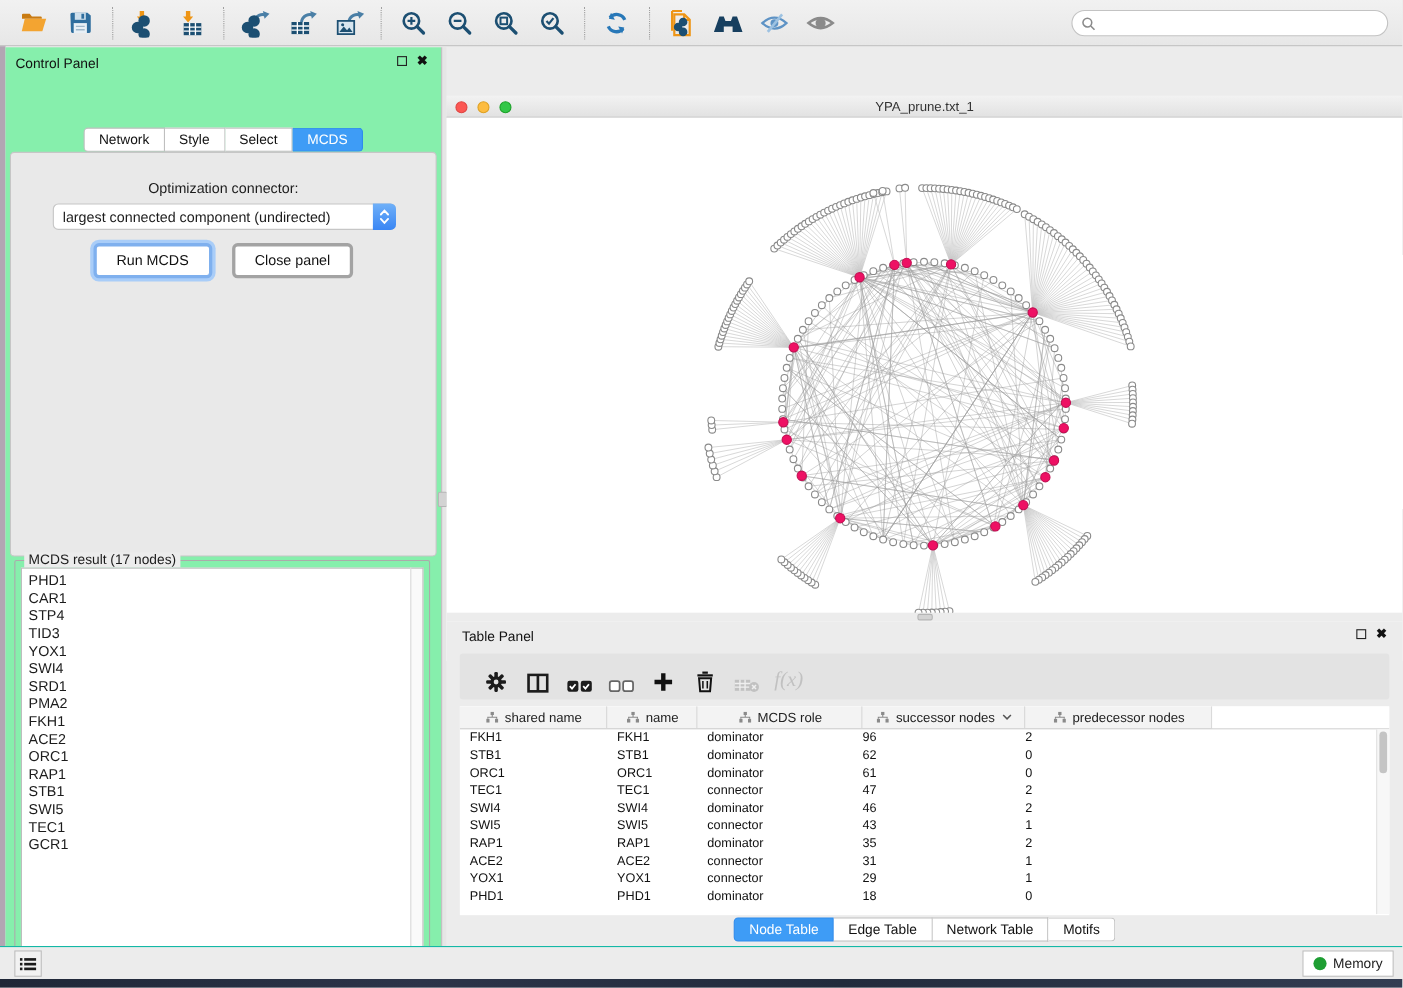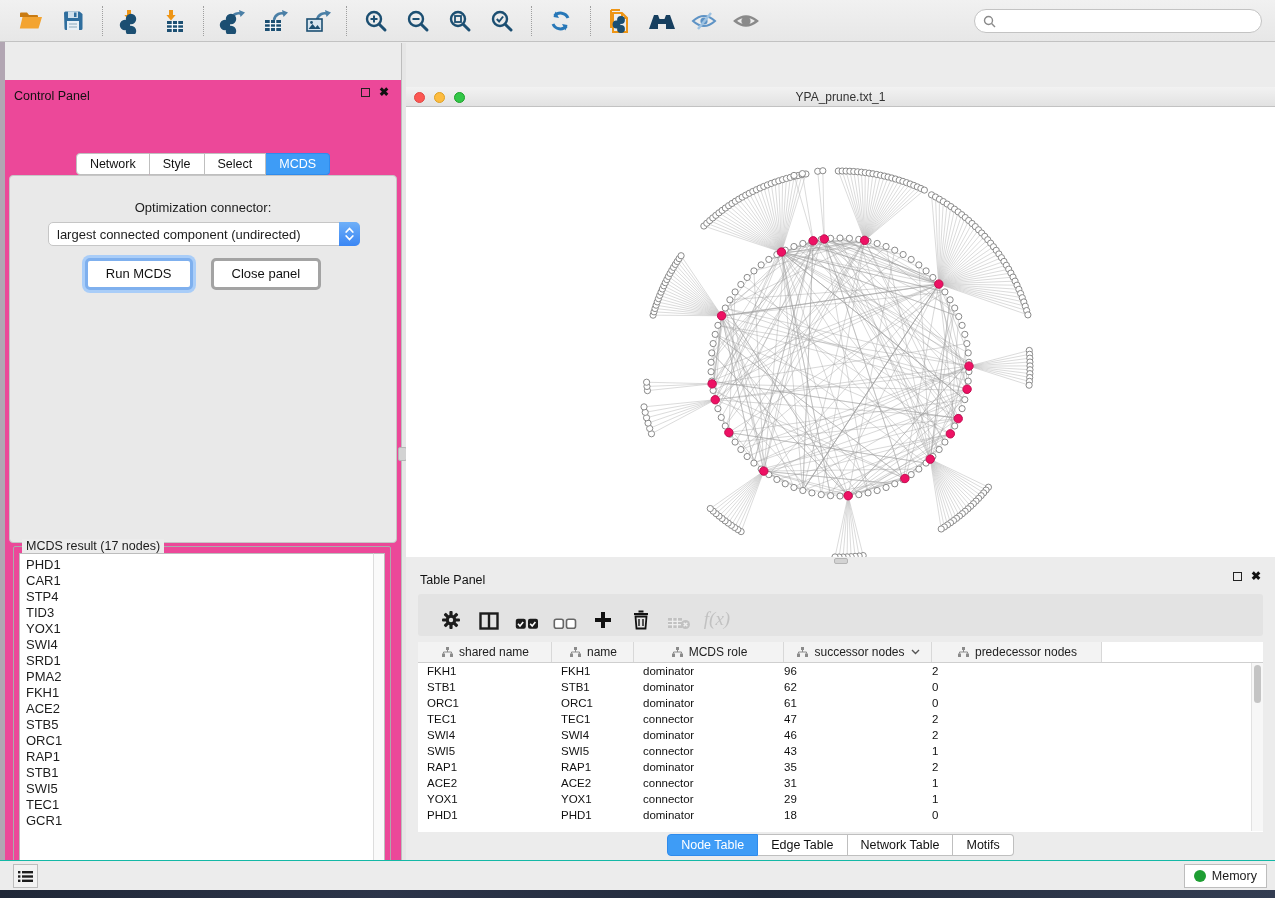--- a/index.html
+++ b/index.html
@@ -24,21 +24,21 @@
   .desktop-strip { position:absolute; left:0; bottom:0; width:1275px; height:8px;
                    background:linear-gradient(90deg,#1f2737,#2c3449 30%,#222b3c 60%,#333d52); }
 
   
   .panel-title { font-size:12.5px; color:#111; }
   .win-btns { position:absolute; display:flex; align-items:center; gap:9px; }
   .float-glyph { width:9px; height:9px; border:1.6px solid #222; display:inline-block; }
   .close-glyph { font-size:12px; font-weight:bold; color:#111; line-height:9px; }
 
   
-  .control-panel { position:absolute; left:5px; top:43px; width:396px; height:817px; background:#ec4899;margin-top:37px; }
+  .control-panel { position:absolute; left:5px; top:43px; width:396px; height:817px; background:#86efac; }
   .cp-titlebar { position:relative; height:26px; padding:6px 0 0 9px; }
   .cp-tabs { position:absolute; left:0; top:73px; width:100%; display:flex; justify-content:center; }
   .tab-btn { height:22px; line-height:20px; font-size:12.5px; padding:0 13px; background:#fff;
              border:1px solid #BFBFBF; border-left-width:0; color:#111; text-align:center; }
   .tab-btn:first-child { border-left-width:1px; border-radius:4px 0 0 4px; }
   .tab-btn:last-child { border-radius:0 4px 4px 0; }
   .tab-btn.active { background:#3E9CF6; border-color:#2F8BEC; color:#fff; }
   .cp-content { position:absolute; left:4px; top:95px; width:388px; height:368px;
                 background:#E9E9E9; border:1px solid #C6C6C6; border-radius:4px; }
   .opt-label { position:absolute; left:0; top:24px; width:100%; text-align:center; font-size:13px; }
@@ -318,21 +318,20 @@
           <div class="list-item">PHD1</div>
           <div class="list-item">CAR1</div>
           <div class="list-item">STP4</div>
           <div class="list-item">TID3</div>
           <div class="list-item">YOX1</div>
           <div class="list-item">SWI4</div>
           <div class="list-item">SRD1</div>
           <div class="list-item">PMA2</div>
           <div class="list-item">FKH1</div>
           <div class="list-item">ACE2</div>
-          <div class="list-item">STB5</div>
           <div class="list-item">ORC1</div>
           <div class="list-item">RAP1</div>
           <div class="list-item">STB1</div>
           <div class="list-item">SWI5</div>
           <div class="list-item">TEC1</div>
           <div class="list-item">GCR1</div>
         </div>
       <div class="mcds-scroll"></div>
     </div>
   </div>

